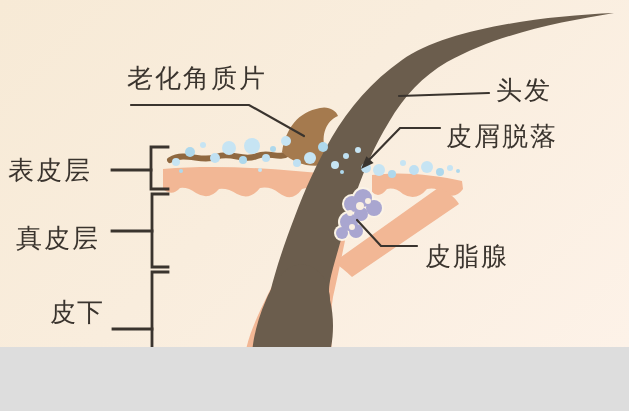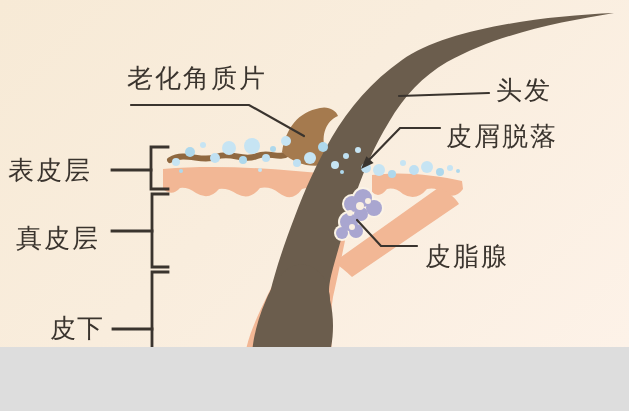--- a/index.html
+++ b/index.html
@@ -191,19 +191,19 @@
   <div class="label" style="left:127px;top:62px;">老化角质片</div>
 
   <div class="label" style="left:446px;top:120px;">皮屑脱落</div>
 
   <div class="label" style="left:496px;top:74px;">头发</div>
 
   <div class="label" style="left:8px;top:154px;">表皮层</div>
 
   <div class="label" style="left:16px;top:222px;">真皮层</div>
 
-  <div class="label two-line" style="left:38px;top:296px;width:78px;margin-top:16px;">
+  <div class="label two-line" style="left:38px;top:296px;width:78px;">
     <span>皮下</span><br>
   </div>
 
   <div class="label" style="left:425px;top:232px;margin-top:8px;">皮脂腺</div>
 
 </div>
 
 </body></html>

